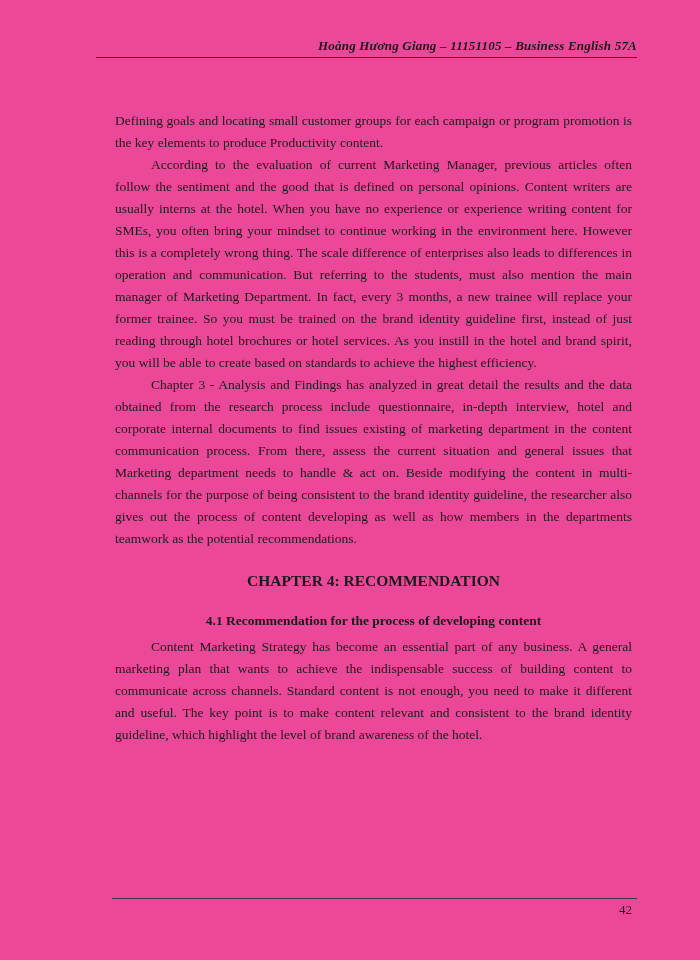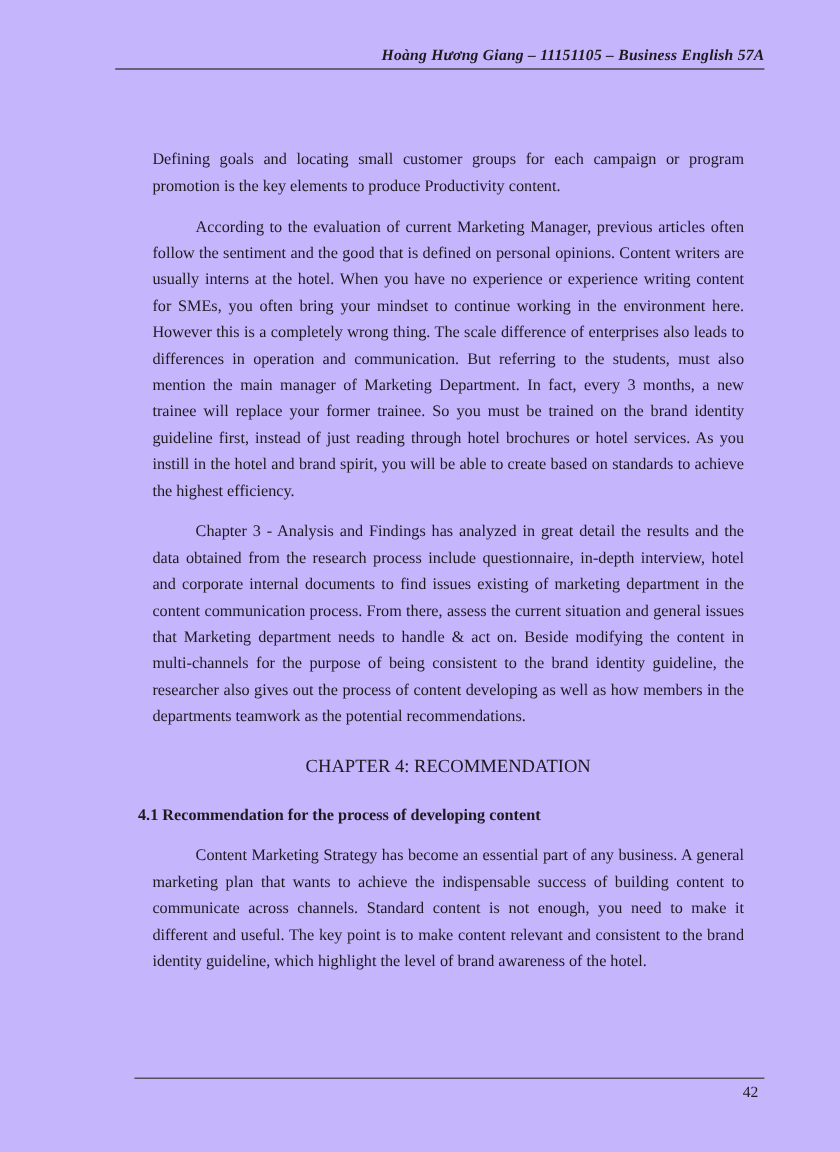--- a/index.html
+++ b/index.html
@@ -4,21 +4,21 @@
 <style>
   html, body {
     margin: 0;
     padding: 0;
     background: #ffffff;
   }
   .page {
     position: relative;
     width: 700px;
     height: 960px;
-    background: #c4b5fd;
+    background: #ec4899;
     font-family: "Liberation Serif", serif;
     color: #1b1b1b;
     overflow: hidden;
     box-sizing: border-box;
   }
   .header {
     position: absolute;
     top: 38px;
     left: 96px;
     right: 63px;
@@ -33,34 +33,34 @@
   .content {
     position: absolute;
     top: 110px;
     left: 115px;
     right: 68px;
     text-align: justify;
     font-size: 13.5px;
     line-height: 22px;
   }
   .content p {
-    margin: 12px;
+    margin: 0;
   }
   .indent {
     text-indent: 36px;
   }
   .chapter-heading {
     text-align: center;
-    font-weight: normal;
+    font-weight: bold;
     font-size: 15.5px;
     margin: 20px 0 18px 0;
     font-family: "Liberation Serif", serif;
   }
   .section-heading {
-    text-align: left;
+    text-align: center;
     font-weight: bold;
     font-size: 13.5px;
     margin: 2px 0 4px 0;
     font-family: "Liberation Serif", serif;
   }
   .footer-rule {
     position: absolute;
     left: 112px;
     right: 63px;
     top: 898px;

